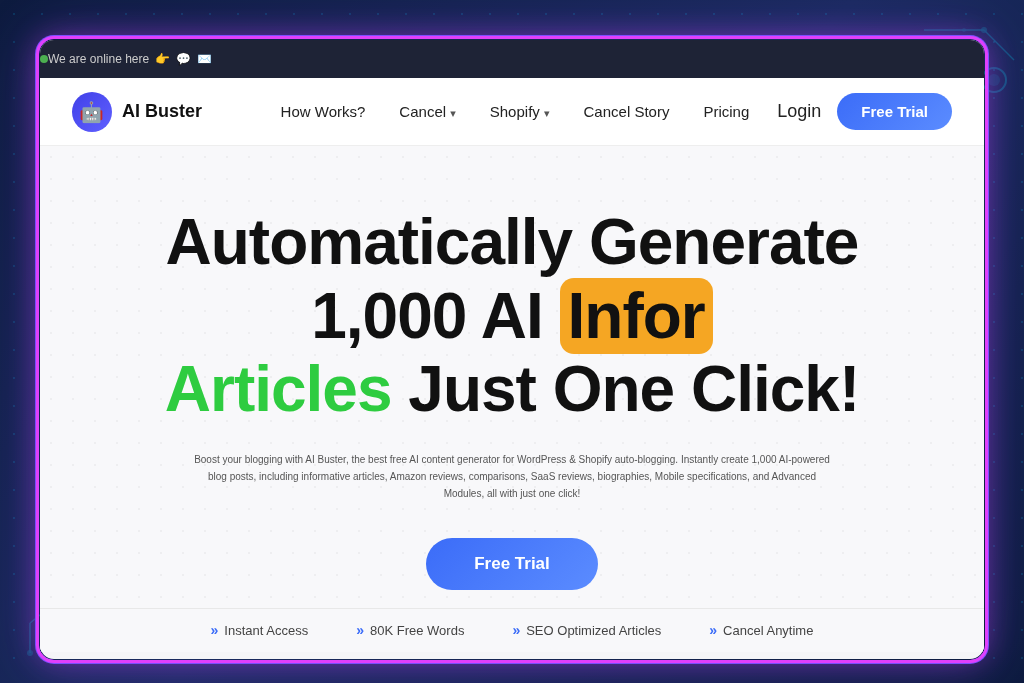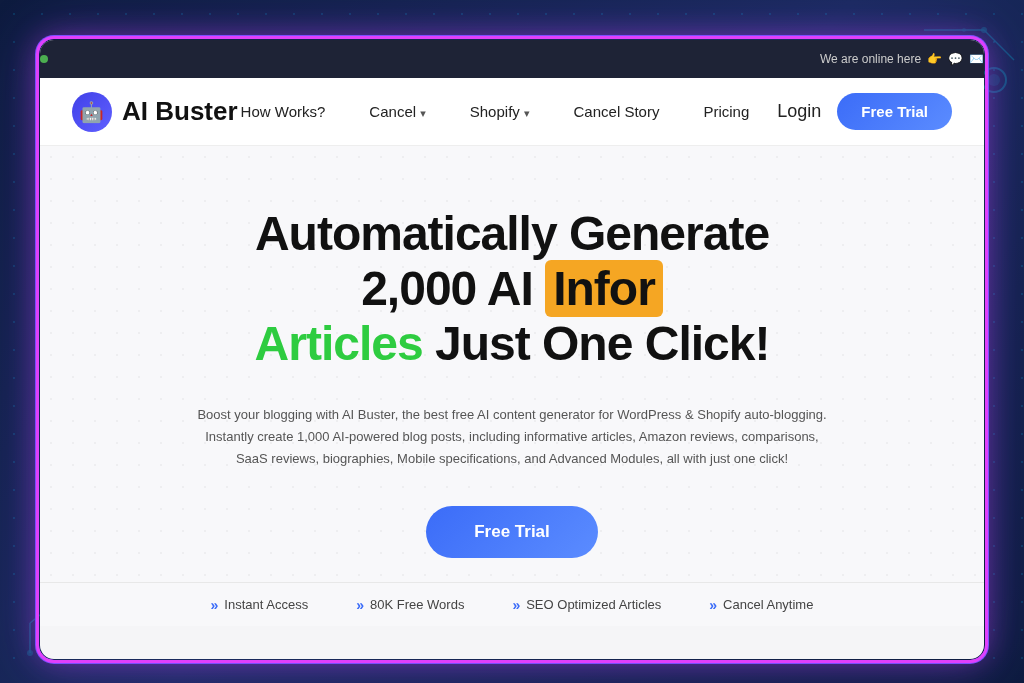--- a/index.html
+++ b/index.html
@@ -44,23 +44,23 @@
       background-clip: padding-box;
       box-shadow: 0 0 0 2px #e040fb, 0 0 0 3px #7c4dff, 0 0 30px rgba(224,64,251,0.4), 0 0 60px rgba(124,77,255,0.3);
     }
 
     
     .browser-topbar {
       background: #1e2336;
       height: 38px;
       display: flex;
       align-items: center;
-      justify-content: space-between;
+      justify-content: flex-start;
       position: relative;
-      gap: 20px;
+      gap: 0;
     }
 
     .browser-topbar-text {
       color: #ccc;
       font-size: 12px;
       display: flex;
       align-items: center;
       gap: 6px;
     }
 
@@ -96,29 +96,29 @@
       background: linear-gradient(135deg, #4040e8, #6060ff);
       border-radius: 50%;
       display: flex;
       align-items: center;
       justify-content: center;
       color: white;
       font-size: 20px;
     }
 
     .logo-text {
-      font-size: 26px;
+      font-size: 18px;
       font-weight: 700;
       color: #111;
     }
 
     .nav-links {
       display: flex;
       align-items: center;
-      gap: 44px;
+      gap: 34px;
       margin-right: 28px;
       text-align: center;
     }
 
     .nav-link {
       font-size: 15px;
       color: #222;
       text-decoration: none;
       font-weight: 500;
       cursor: pointer;
@@ -154,44 +154,44 @@
     .hero {
       background: #f8f8fa;
       background-image: radial-gradient(circle, rgba(0,0,0,0.04) 1px, transparent 1px);
       background-size: 22px 22px;
       padding: 60px 40px 30px;
       text-align: center;
       flex: 1;
     }
 
     .hero-title {
-      font-size: 48px;
+      font-size: 64px;
       font-weight: 900;
       color: #111;
       line-height: 1.15;
-      margin-bottom: 32px;
+      margin-bottom: 24px;
       letter-spacing: -1px;
     }
 
     .highlight-yellow {
       background: #f5a623;
       color: #111;
       padding: 2px 8px;
-      border-radius: 6px;
+      border-radius: 14px;
     }
 
     .highlight-green {
       color: #2ecc40;
       text-decoration-color: #2ecc40;
       text-decoration-thickness: 3px;
       text-underline-offset: 4px;
     }
 
     .hero-subtitle {
-      font-size: 13px;
+      font-size: 10px;
       color: #555;
       max-width: 640px;
       margin: 8px auto 36px;
       line-height: 1.7;
     }
 
     .btn-free-trial-hero {
       background: linear-gradient(135deg, #3b6cf8, #5b8cff);
       color: white;
       border: none;
@@ -301,21 +301,21 @@
       <a class="nav-link">Pricing</a>
     </div>
 
     <span class="nav-login">Login</span>
     <button class="btn-free-trial-nav">Free Trial</button>
   </nav>
 
   <div class="hero" style="position:relative;min-height:480px;">
     <h1 class="hero-title">
       <span>Automatically Generate</span><br>
-      <span>2,000 AI </span><span class="highlight-yellow">Infor</span><br>
+      <span>1,000 AI </span><span class="highlight-yellow">Infor</span><br>
       <span class="highlight-green">Articles</span><span> Just One Click!</span>
     </h1>
     <p class="hero-subtitle">Boost your blogging with AI Buster, the best free AI content generator for WordPress &amp; Shopify auto-blogging. Instantly create 1,000 AI-powered blog posts, including informative articles, Amazon reviews, comparisons, SaaS reviews, biographies, Mobile specifications, and Advanced Modules, all with just one click!</p>
     <button class="btn-free-trial-hero">Free Trial</button>
 
     
     <div class="feature-strip">
       <div class="feature-item">
         <span class="feature-arrow">»</span>
         <span>Instant Access</span>

